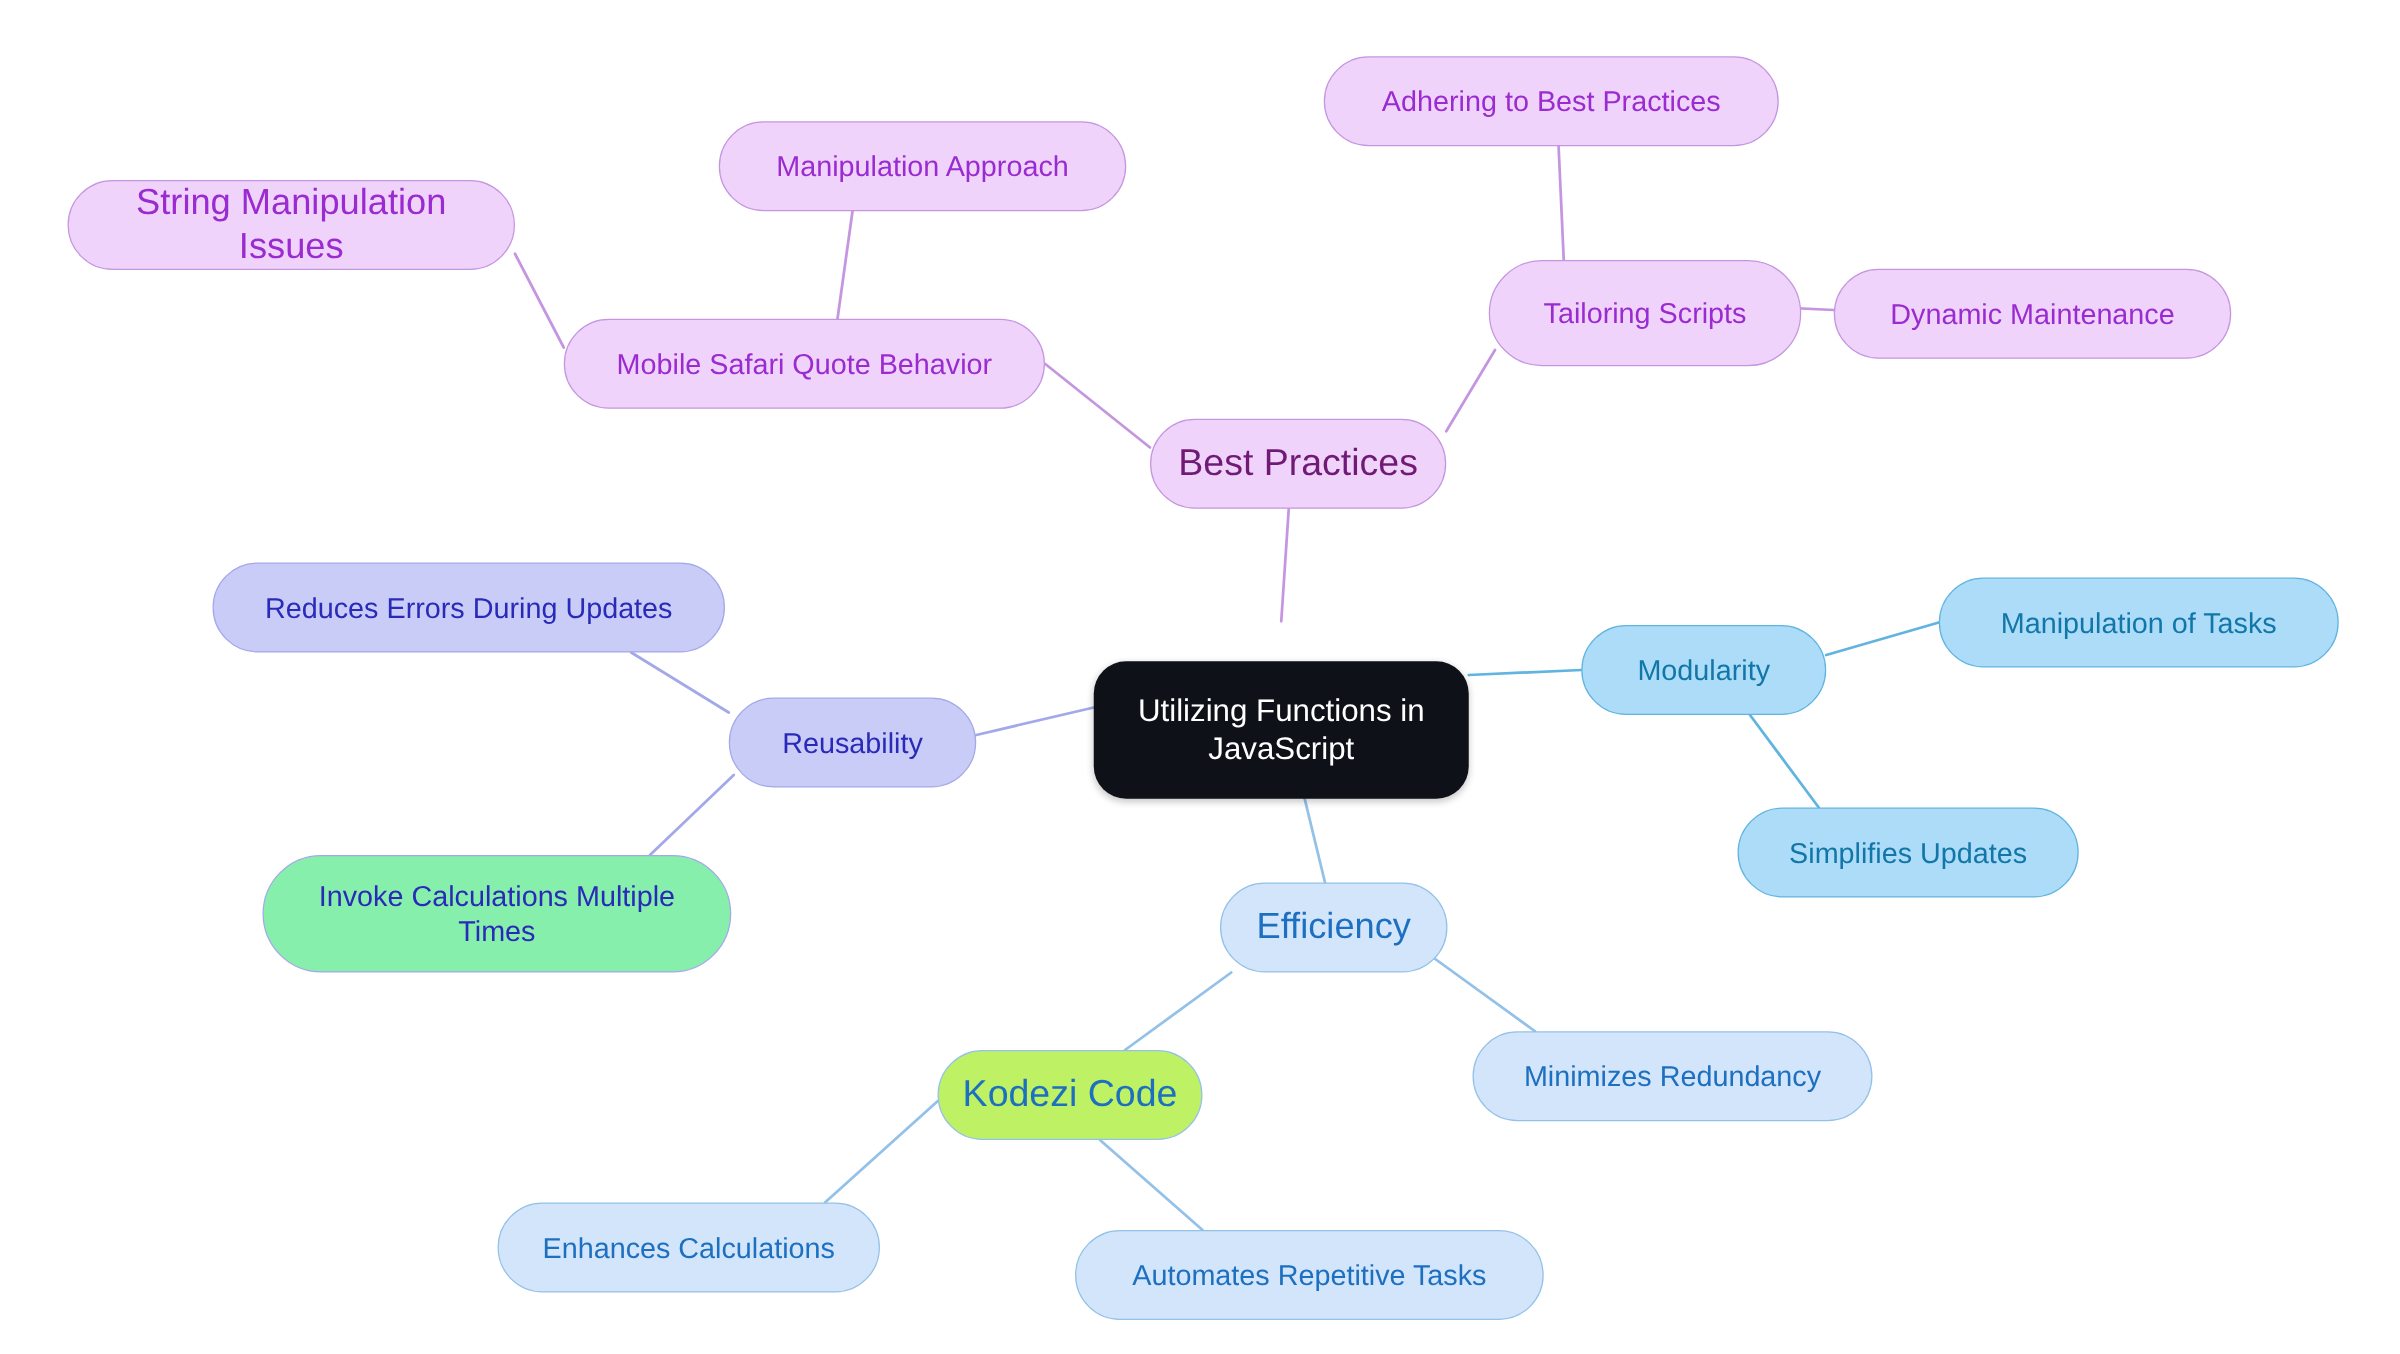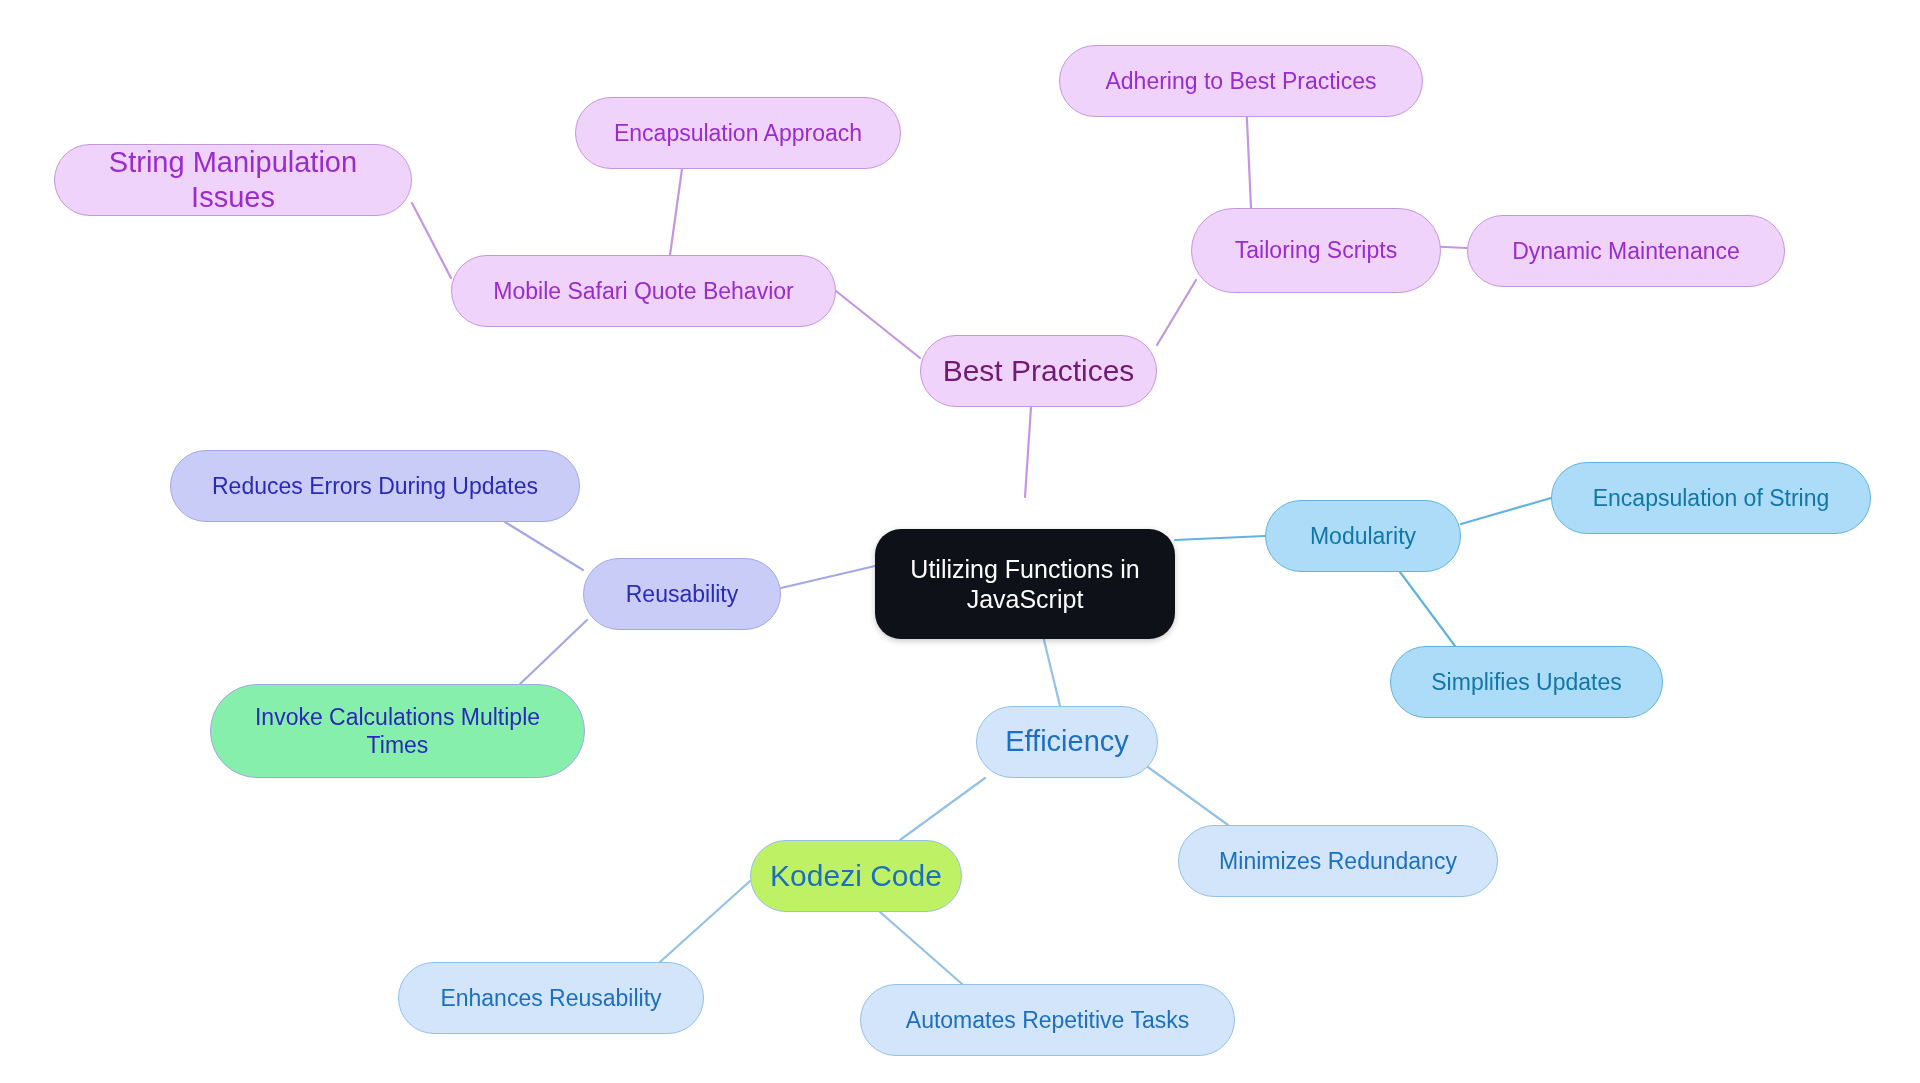--- a/index.html
+++ b/index.html
@@ -75,30 +75,30 @@
       <path d="M 1141 762 L 1228 825" stroke="#93C1E8" stroke-width="2.2" fill="none" stroke-linecap="round"></path>
       <path d="M 750 881 L 660 962" stroke="#93C1E8" stroke-width="2.2" fill="none" stroke-linecap="round"></path>
       <path d="M 880 912 L 962 984" stroke="#93C1E8" stroke-width="2.2" fill="none" stroke-linecap="round"></path>
     </svg>
   <div id="nodes">
       <div class="node root" style="left: 875px; top: 497px; width: 300px; height: 110px; background: rgb(14, 17, 23); color: rgb(255, 255, 255); font-size: 25px; border: none; margin-top: 32px;"><span class="node-label">Utilizing Functions in
 JavaScript</span></div>
       <div class="node" style="left: 920px; top: 335px; width: 237px; height: 72px; background: rgb(239, 211, 250); color: #701a75; font-size: 30px; border-color: rgb(197, 150, 224);"><span class="node-label">Best Practices</span></div>
       <div class="node" style="left: 451px; top: 255px; width: 385px; height: 72px; background: rgb(239, 211, 250); color: rgb(154, 43, 208); font-size: 23px; border-color: rgb(197, 150, 224);"><span class="node-label">Mobile Safari Quote Behavior</span></div>
       <div class="node" style="left: 54px; top: 144px; width: 358px; height: 72px; background: rgb(239, 211, 250); color: rgb(154, 43, 208); font-size: 29px; border-color: rgb(197, 150, 224);"><span class="node-label">String Manipulation Issues</span></div>
-      <div class="node" style="left: 575px; top: 97px; width: 326px; height: 72px; background: rgb(239, 211, 250); color: rgb(154, 43, 208); font-size: 23px; border-color: rgb(197, 150, 224);"><span class="node-label">Encapsulation Approach</span></div>
+      <div class="node" style="left: 575px; top: 97px; width: 326px; height: 72px; background: rgb(239, 211, 250); color: rgb(154, 43, 208); font-size: 23px; border-color: rgb(197, 150, 224);"><span class="node-label">Manipulation Approach</span></div>
       <div class="node" style="left: 1191px; top: 208px; width: 250px; height: 85px; background: rgb(239, 211, 250); color: rgb(154, 43, 208); font-size: 23px; border-color: rgb(197, 150, 224);"><span class="node-label">Tailoring Scripts</span></div>
       <div class="node" style="left: 1059px; top: 26px; width: 364px; height: 72px; background: rgb(239, 211, 250); color: rgb(154, 43, 208); font-size: 23px; border-color: rgb(197, 150, 224); margin-top: 19px;"><span class="node-label">Adhering to Best Practices</span></div>
       <div class="node" style="left: 1467px; top: 215px; width: 318px; height: 72px; background: rgb(239, 211, 250); color: rgb(154, 43, 208); font-size: 23px; border-color: rgb(197, 150, 224);"><span class="node-label">Dynamic Maintenance</span></div>
       <div class="node" style="left: 583px; top: 558px; width: 198px; height: 72px; background: rgb(200, 204, 247); color: rgb(42, 42, 184); font-size: 23px; border-color: rgb(163, 168, 232);"><span class="node-label">Reusability</span></div>
       <div class="node" style="left: 170px; top: 450px; width: 410px; height: 72px; background: rgb(200, 204, 247); color: rgb(42, 42, 184); font-size: 23px; border-color: rgb(163, 168, 232);"><span class="node-label">Reduces Errors During Updates</span></div>
       <div class="node" style="left: 210px; top: 684px; width: 375px; height: 94px; background: #86efac; color: rgb(42, 42, 184); font-size: 23px; border-color: rgb(163, 168, 232);"><span class="node-label">Invoke Calculations Multiple
 Times</span></div>
       <div class="node" style="left: 1265px; top: 500px; width: 196px; height: 72px; background: rgb(172, 220, 248); color: rgb(18, 119, 168); font-size: 23px; border-color: rgb(97, 180, 224);"><span class="node-label">Modularity</span></div>
-      <div class="node" style="left: 1551px; top: 462px; width: 320px; height: 72px; background: rgb(172, 220, 248); color: rgb(18, 119, 168); font-size: 23px; border-color: rgb(97, 180, 224);"><span class="node-label">Encapsulation of String</span></div>
+      <div class="node" style="left: 1551px; top: 462px; width: 320px; height: 72px; background: rgb(172, 220, 248); color: rgb(18, 119, 168); font-size: 23px; border-color: rgb(97, 180, 224);"><span class="node-label">Manipulation of Tasks</span></div>
       <div class="node" style="left: 1390px; top: 646px; width: 273px; height: 72px; background: rgb(172, 220, 248); color: rgb(18, 119, 168); font-size: 23px; border-color: rgb(97, 180, 224);"><span class="node-label">Simplifies Updates</span></div>
       <div class="node" style="left: 976px; top: 706px; width: 182px; height: 72px; background: rgb(210, 229, 250); color: rgb(29, 111, 192); font-size: 29px; border-color: rgb(147, 193, 232);"><span class="node-label">Efficiency</span></div>
       <div class="node" style="left: 750px; top: 840px; width: 212px; height: 72px; background: #bef264; color: rgb(29, 111, 192); font-size: 30px; border-color: rgb(147, 193, 232);"><span class="node-label">Kodezi Code</span></div>
       <div class="node" style="left: 1178px; top: 825px; width: 320px; height: 72px; background: rgb(210, 229, 250); color: rgb(29, 111, 192); font-size: 23px; border-color: rgb(147, 193, 232);"><span class="node-label">Minimizes Redundancy</span></div>
-      <div class="node" style="left: 398px; top: 962px; width: 306px; height: 72px; background: rgb(210, 229, 250); color: rgb(29, 111, 192); font-size: 23px; border-color: rgb(147, 193, 232);"><span class="node-label">Enhances Reusability</span></div>
+      <div class="node" style="left: 398px; top: 962px; width: 306px; height: 72px; background: rgb(210, 229, 250); color: rgb(29, 111, 192); font-size: 23px; border-color: rgb(147, 193, 232);"><span class="node-label">Enhances Calculations</span></div>
       <div class="node" style="left: 860px; top: 984px; width: 375px; height: 72px; background: rgb(210, 229, 250); color: rgb(29, 111, 192); font-size: 23px; border-color: rgb(147, 193, 232);"><span class="node-label">Automates Repetitive Tasks</span></div>
     </div>
 </div>
 
 </body></html>

